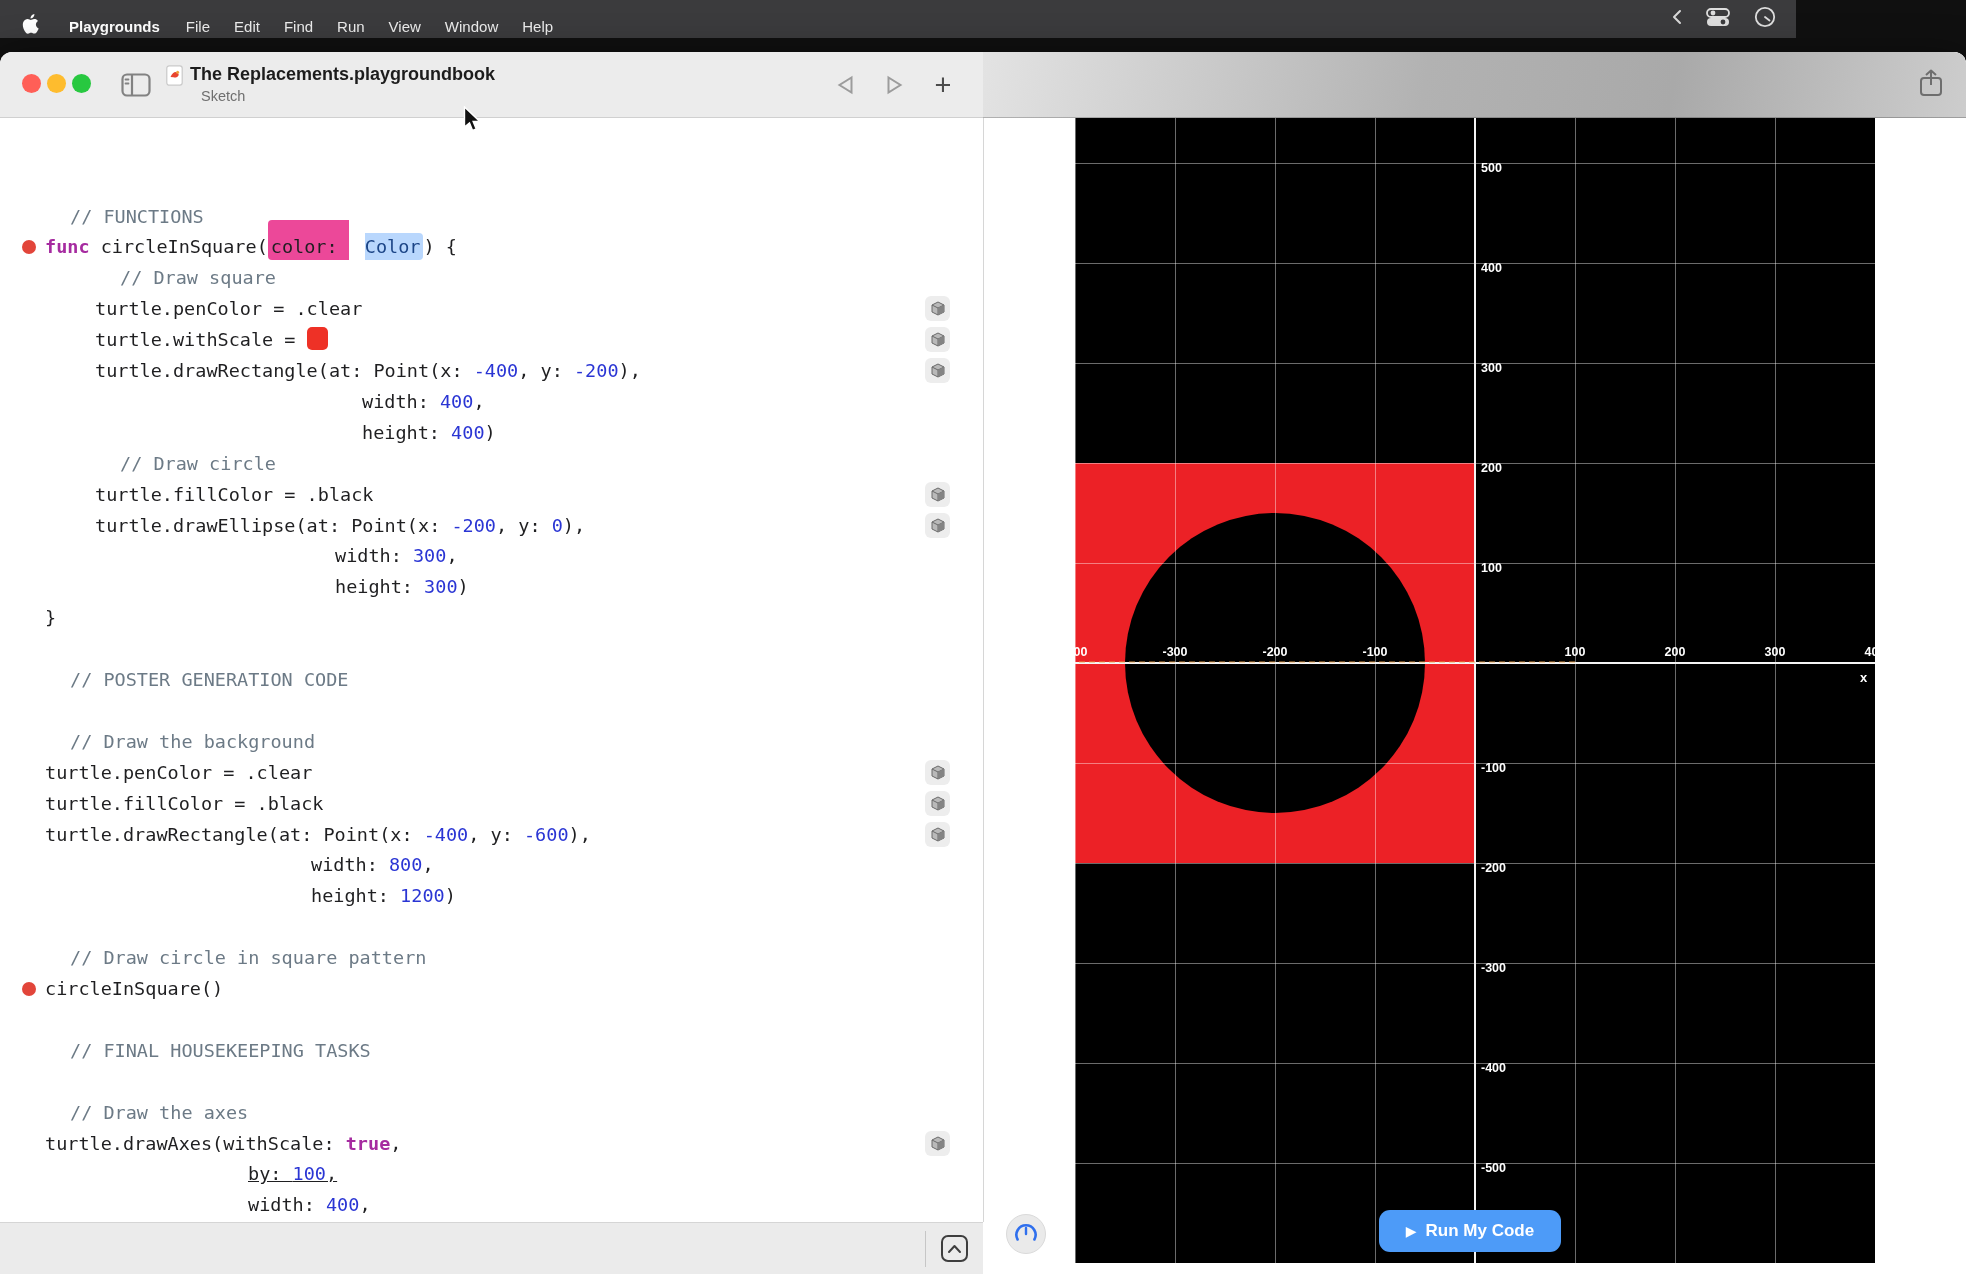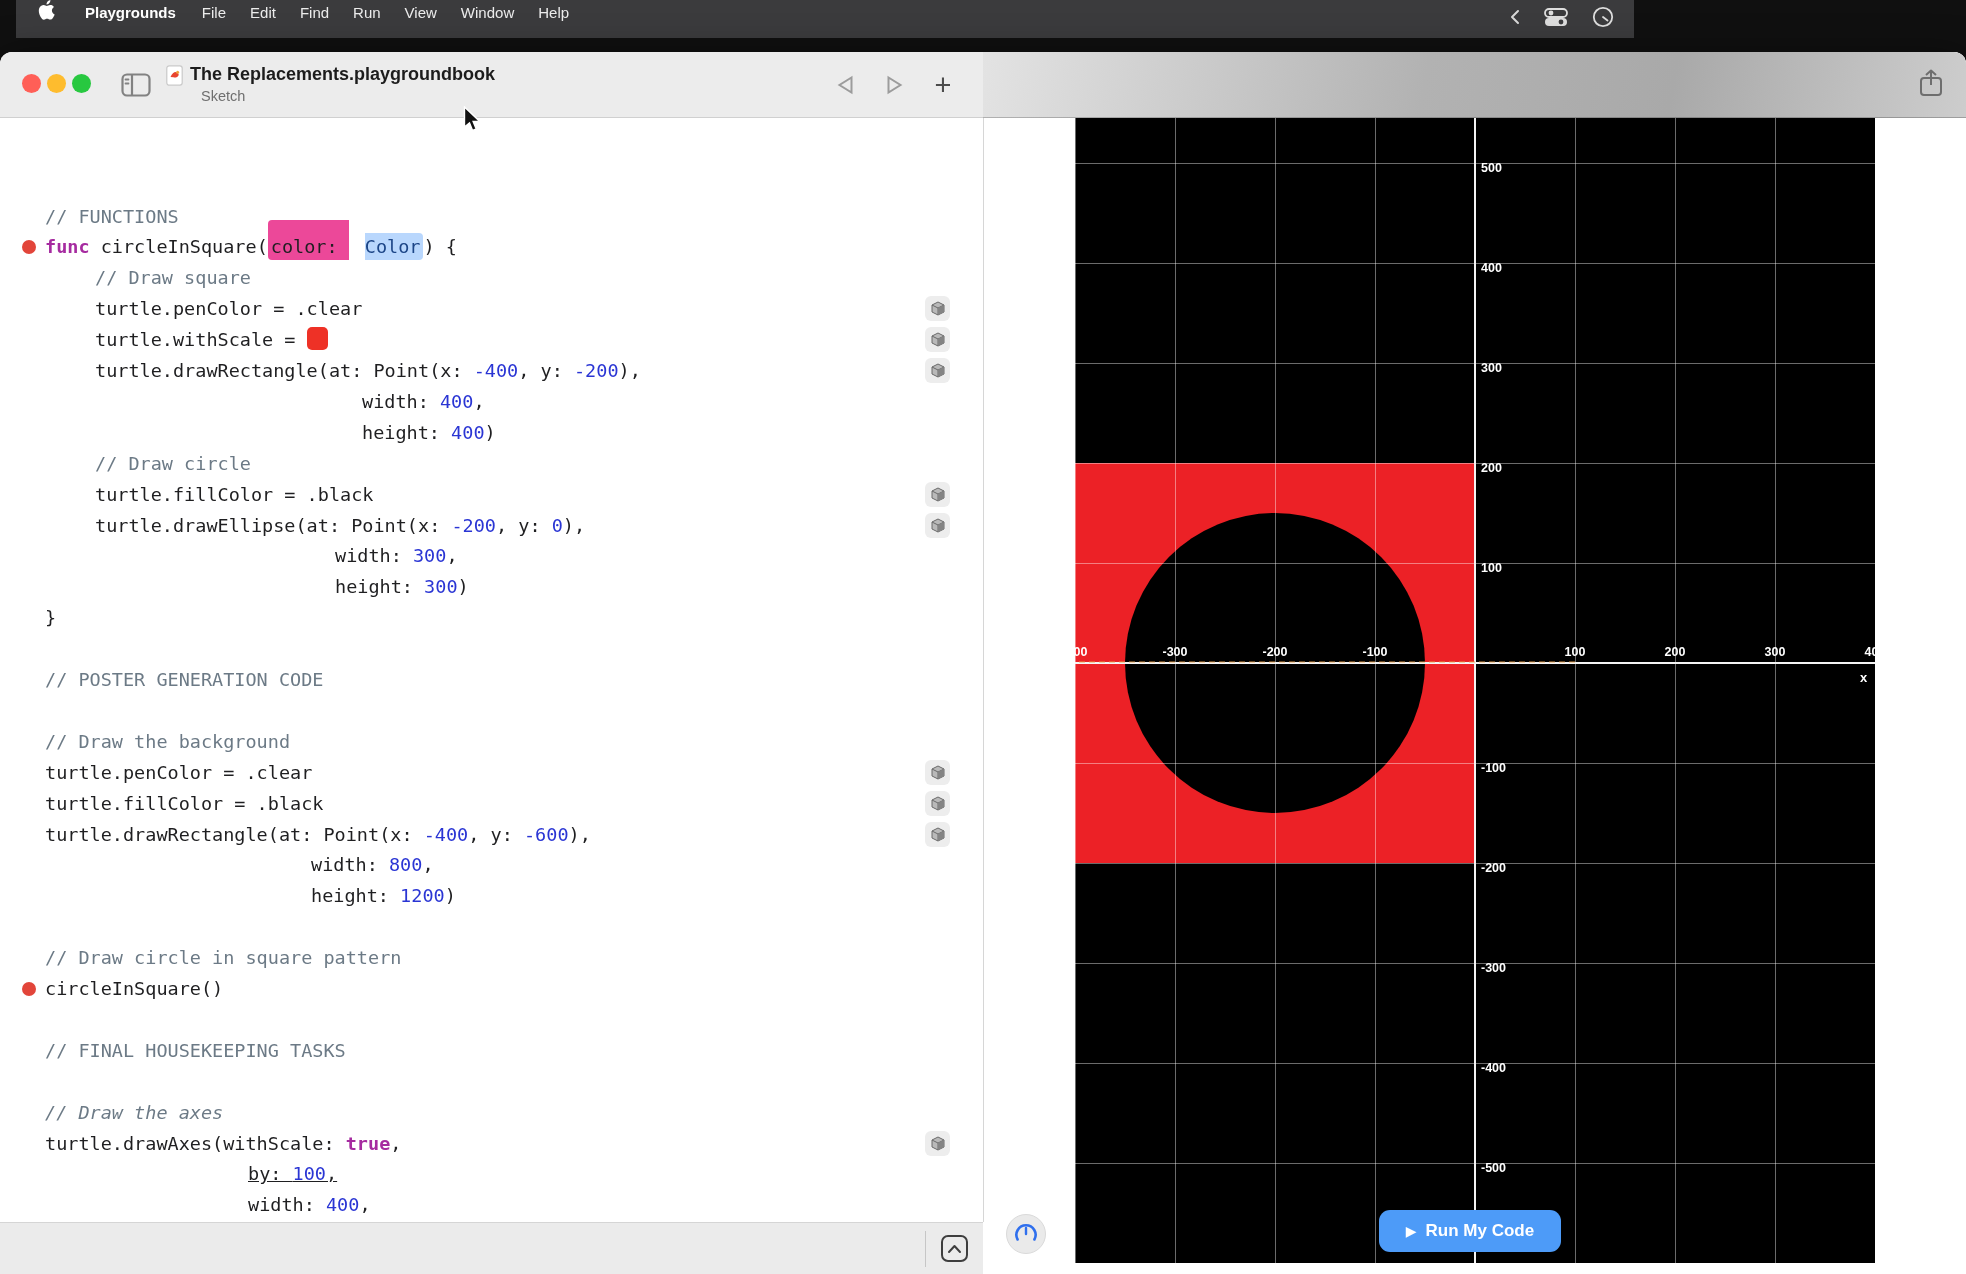--- a/index.html
+++ b/index.html
@@ -1,22 +1,22 @@
 <!DOCTYPE html>
 <html><head>
 <meta charset="utf-8">
 <style>
   * { margin:0; padding:0; box-sizing:border-box; }
   html,body { background:#101010; }
   .screen { position:relative; width:1966px; height:1274px; overflow:hidden;
             font-family:"Liberation Sans", sans-serif; }
 
   
-  .menubar { position:absolute; left:16px; top:0; width:1618px; height:38px;
-             background:#3b3b3d; display:flex; align-items:flex-start; color:#e9e9e9; }
+  .menubar { position:absolute; left:0; top:0; width:1796px; height:38px;
+             background:#3b3b3d; display:flex; align-items:flex-end; color:#e9e9e9; }
   .mb-left { display:flex; align-items:center; }
   .apple { margin:0 16px 0 22px; }
   .mb-item { font-size:15px; padding:0 12px; color:#ececec; }
   .mb-item.app { font-weight:700; color:#ffffff; padding:0 14px; }
   .mb-right { position:absolute; right:0; top:0; height:38px; display:flex; align-items:center; gap:24px; padding-right:20px; }
   .mb-chevron { color:#d8d8d8; font-size:17px; }
 
   
   .window { position:absolute; left:0; top:52px; width:1966px; height:1222px;
             border-radius:12px 12px 0 0; overflow:hidden; background:#ffffff;
@@ -35,21 +35,21 @@
   .win-subtitle { position:absolute; left:165px; top:36px; font-size:14.5px; color:#6f6f6f;margin-left:36px; }
   .nav-btn { position:absolute; top:18px; width:30px; height:30px; display:flex; align-items:center; justify-content:center; }
   .nav-back{ left:830px; } .nav-fwd{ left:879px; } .nav-add{ left:928px; font-size:29px; font-weight:300; color:#4c4c4c; }
   .share-btn { position:absolute; left:1918px; top:16px; width:26px; height:30px; }
 
   
   .code-pane { position:absolute; left:0; top:66px; width:983px; height:1104px; background:#ffffff; z-index:2; }
   .pane-divider { position:absolute; left:983px; top:66px; width:1px; height:1104px; background:#d6d6d6; z-index:4; }
   .code-line { position:absolute; font-family:"DejaVu Sans Mono", monospace; font-size:18.5px;
                line-height:31px; height:31px; white-space:pre; color:#1f1f21; }
-  .seg-c { color:#6c7a86; } .seg-k { color:#a62ba0; font-weight:700; } .seg-n { color:#2a35d4; }
+  .seg-c { color:#6c7a86;margin-left:25px; } .seg-k { color:#a62ba0; font-weight:700; } .seg-n { color:#2a35d4; }
   .seg-ph { background:#ec4899; border-radius:4px 0 0 4px; padding:16px 0 3px 3px; }
   .seg-th { background:#b9d7fd; border-radius:0 4px 4px 0; padding:3px 3px 3px 0; color:#1c4587;margin-left:16px; }
   .swatch { display:inline-block; width:21px; height:23px; background:#ee3126; border-radius:5px;
             vertical-align:-4px; }
   .breakpoint { position:absolute; width:14px; height:14px; border-radius:50%; background:#e2453a; }
   .cube-btn { position:absolute; left:925px; width:25px; height:25px; background:#ededed; border-radius:6px;
               display:flex; align-items:center; justify-content:center; }
 
   
   .code-bottombar { position:absolute; left:0; top:1170px; width:983px; height:52px; background:#ebebeb;
@@ -247,21 +247,21 @@
             <line x1="7" y1="7" x2="7" y2="14" stroke="#6a6a6a" stroke-width="1"></line>
             <polygon points="7,7 13,4 13,11 7,14" fill="#848484"></polygon>
           </svg>
         </div>
         <div class="code-line" style="left: 311px; top: 731.4px;"><span class="">width: </span><span class="seg-n">800</span><span class="">,</span></div>
         <div class="code-line" style="left: 311px; top: 762.3px;"><span class="">height: </span><span class="seg-n">1200</span><span class="">)</span></div>
         <div class="code-line" style="left: 45px; top: 824.1px;"><span class="seg-c">// Draw circle in square pattern</span></div>
         <div class="code-line" style="left: 45px; top: 855px;"><span class="">circleInSquare()</span></div>
         <div class="breakpoint" style="left: 22px; top: 864px;"></div>
         <div class="code-line" style="left: 45px; top: 916.8px;"><span class="seg-c">// FINAL HOUSEKEEPING TASKS</span></div>
-        <div class="code-line" style="left: 45px; top: 978.6px; font-style: italic;"><span class="seg-c">// Draw the axes</span></div>
+        <div class="code-line" style="left: 45px; top: 978.6px;"><span class="seg-c">// Draw the axes</span></div>
         <div class="code-line" style="left: 45px; top: 1009.5px;"><span class="">turtle.drawAxes(withScale: </span><span class="seg-k">true</span><span class="">,</span></div>
         <div class="cube-btn" style="top: 1012.5px;">
           <svg width="14" height="15" viewBox="0 0 14 15">
             <polygon points="7,1 13,4 13,11 7,14 1,11 1,4" fill="#b9b9b9" stroke="#6a6a6a" stroke-width="1"></polygon>
             <polyline points="1,4 7,7 13,4" fill="none" stroke="#6a6a6a" stroke-width="1"></polyline>
             <line x1="7" y1="7" x2="7" y2="14" stroke="#6a6a6a" stroke-width="1"></line>
             <polygon points="7,7 13,4 13,11 7,14" fill="#848484"></polygon>
           </svg>
         </div>
         <div class="code-line" style="left: 248px; top: 1040.4px; text-decoration: underline;"><span class="">by: </span><span class="seg-n">100</span><span class="">,</span></div>

